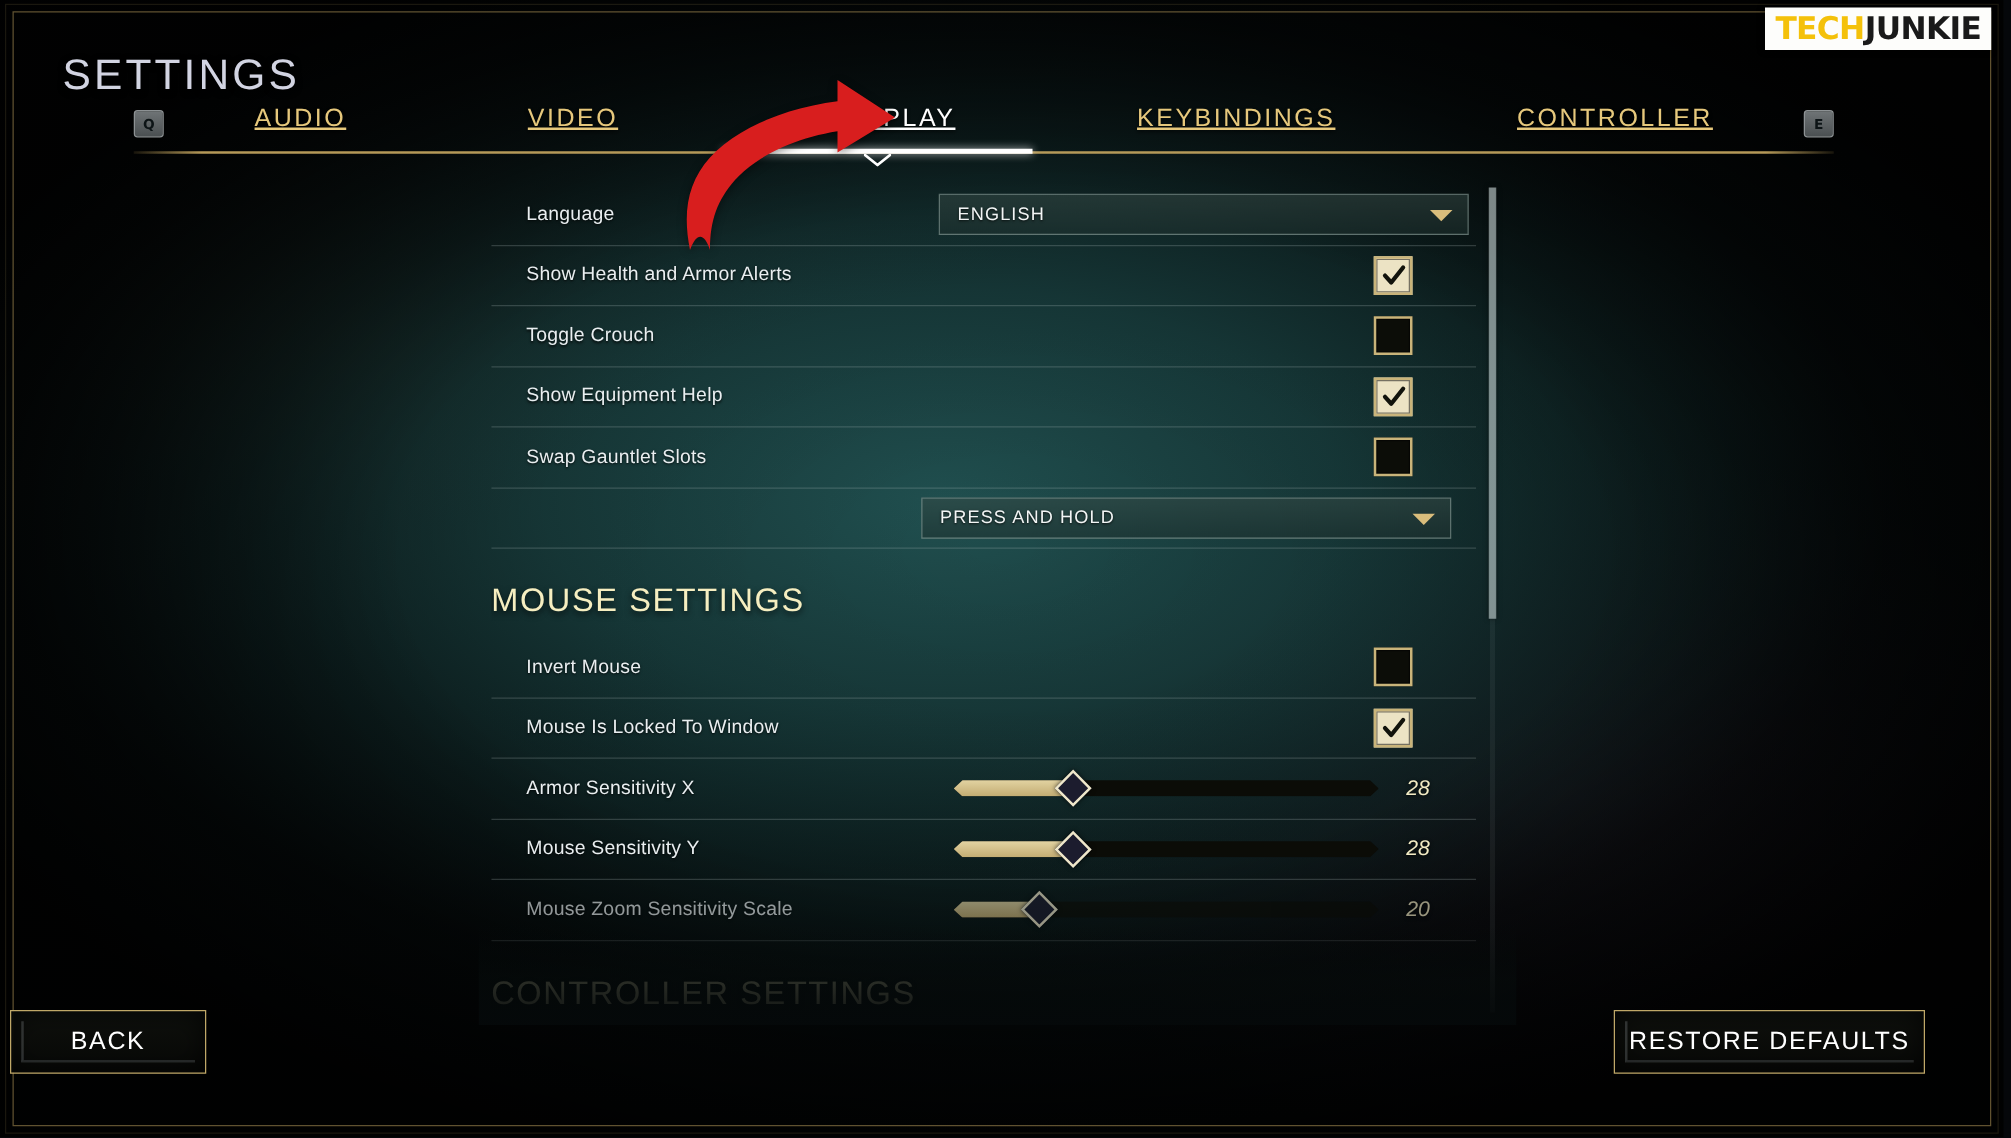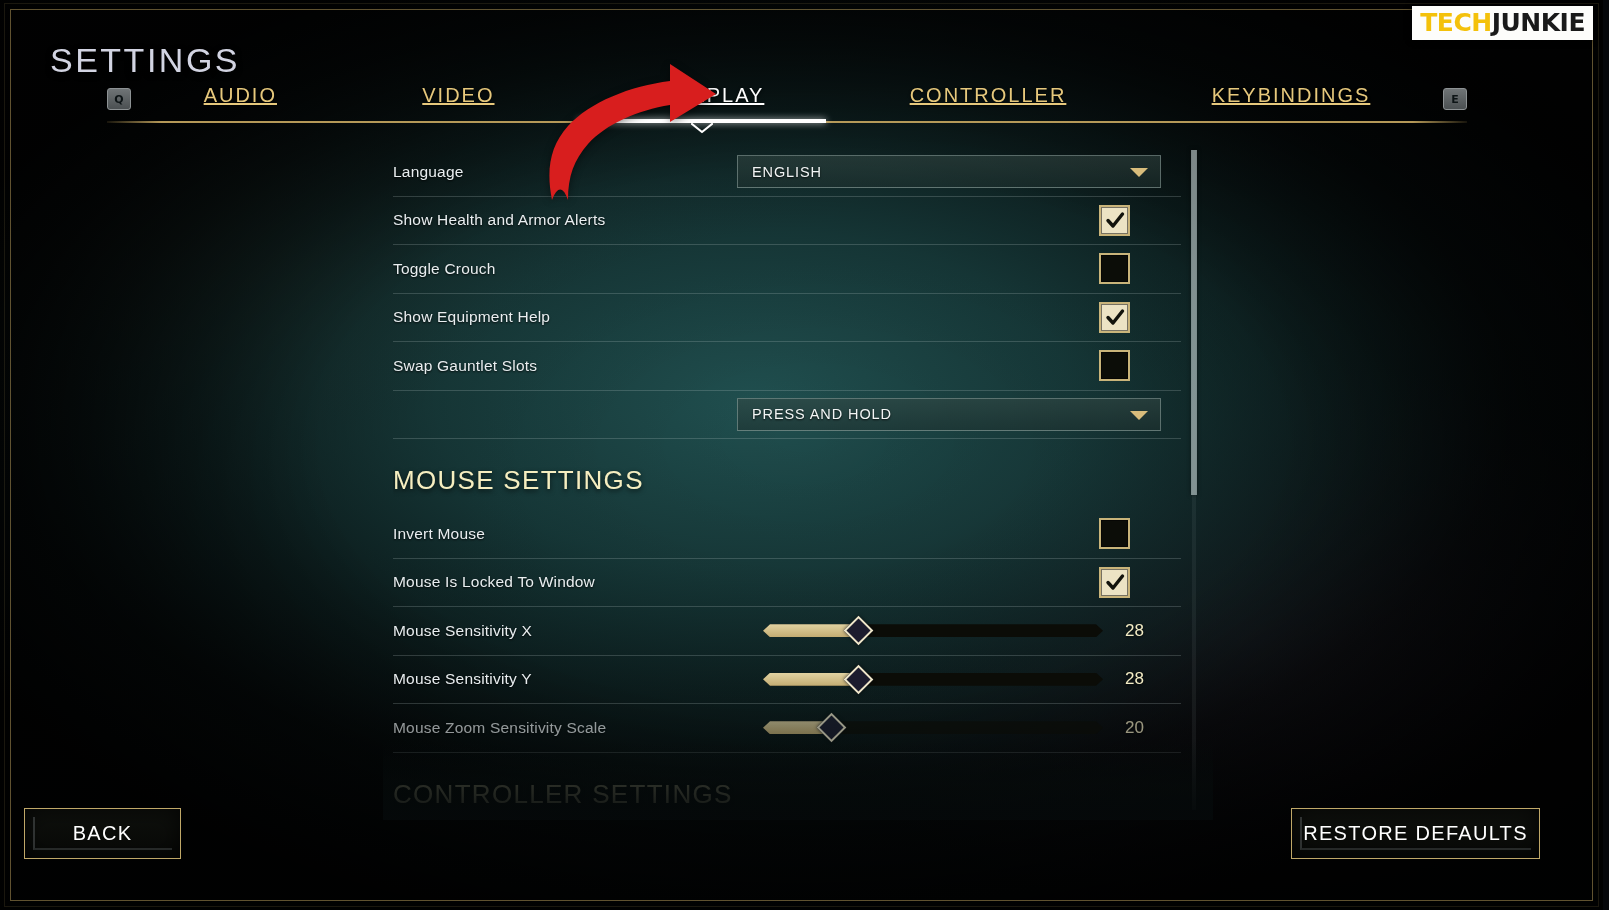--- a/index.html
+++ b/index.html
@@ -120,21 +120,21 @@
   }
 
   .row {
     position: relative;
     display: flex; align-items: center;
     height: 48.5px;
     border-bottom: 1px solid rgba(190,205,205,0.22);
   }
   .row-label {
     font-size: 15.5px; color: #e9eef0; letter-spacing: 0.2px;
-    flex: 0 0 auto; width: 330px;
+    margin-left: 28px; flex: 0 0 auto; width: 330px;
     text-shadow: 0 1px 2px rgba(0,0,0,0.8);
   }
   .row-control {
     flex: 1 1 auto; display: flex; align-items: flex-start; justify-content: flex-end;
     padding-right: 0;
   }
 
   
   .section-head {
     font-size: 26px; letter-spacing: 1.3px;
@@ -212,20 +212,21 @@
     transform: rotate(45deg) translate(0,0);
     margin-left: -10px;
     background: #1c1c2e;
     border: 2px solid #efe7ca;
     box-shadow: 0 0 4px rgba(0,0,0,0.7);
   }
   .slider-value {
     width: 56px; text-align: left;
     font-size: 17px; color: #f2ebc4;
     text-shadow: 0 1px 3px rgba(0,0,0,0.8);
+    font-style: italic;
   }
 
   .dim { opacity: 0.62; }
   .dim2 { opacity: 0.34; }
 
   
   #scrollbar-track {
     position: absolute; left: 1192px; top: 150px;
     width: 4px; height: 660px;
     background: rgba(200,215,215,0.07);
@@ -248,21 +249,21 @@
     display: flex; align-items: center; justify-content: center;
     cursor: pointer;
     box-shadow: inset 0 0 22px rgba(0,0,0,0.75);
   }
   .btn .inner-corner {
     position: absolute; left: 8px; top: 8px; right: 8px; bottom: 8px;
     border-left: 2px solid rgba(200,210,215,0.20);
     border-bottom: 2px solid rgba(200,210,215,0.16);
     pointer-events: none;
   }
-  #btn-back { left: 24px; top: 808px; width: 157px; height: 51px; }
+  #btn-back { left: 8px; top: 808px; width: 157px; height: 51px; }
   #btn-restore { left: 1291px; top: 808px; width: 249px; height: 51px; text-align: right; }
 
   
   #annotation-arrow {
     position: absolute; left: 520px; top: 50px;
     width: 220px; height: 155px;
     pointer-events: none;
     filter: drop-shadow(0 2px 4px rgba(0,0,0,0.45));
   }
 </style>
@@ -280,22 +281,22 @@
   </div>
 
   <div id="page-title">SETTINGS</div>
 
   <div id="tabbar">
     <div id="tablist">
       <div class="keyhint">Q</div>
       <div class="tab">AUDIO</div>
       <div class="tab">VIDEO</div>
       <div class="tab active">GAMEPLAY</div>
+      <div class="tab">KEYBINDINGS</div>
       <div class="tab">CONTROLLER</div>
-      <div class="tab">KEYBINDINGS</div>
       <div class="keyhint">E</div>
     </div>
     <div id="tabrule"></div>
     <div id="tab-active-underline" style="left: 470.95px; width: 248.256px;"></div>
     <svg id="tab-active-chevron" viewBox="0 0 22 11" style="left: 584.078px;">
       <path d="M1 1 L11 9 L21 1" fill="none" stroke="#ffffff" stroke-width="2.2" stroke-linecap="round" stroke-linejoin="round"></path>
     </svg>
   </div>
 
   <div id="content">
@@ -375,21 +376,21 @@
       <div class="row-control">
         <div class="checkbox checked">
           <svg class="tick" viewBox="0 0 20 20">
               <path d="M3 10.5 L8 16 L17.5 4" fill="none" stroke="#12130c" stroke-width="3.4" stroke-linecap="round" stroke-linejoin="round"></path>
             </svg>
         </div>
       </div>
     </div>
 
     <div class="row">
-      <div class="row-label">Mouse Sensitivity X</div>
+      <div class="row-label">Armor Sensitivity X</div>
       <div class="row-control">
         <div class="slider-wrap">
           <div class="slider">
             <div class="track"></div>
             <div class="fill" style="width: 28%;"></div>
             <div class="knob" style="left: 28%;"></div>
           </div>
           <div class="slider-value">28</div>
         </div>
       </div>

